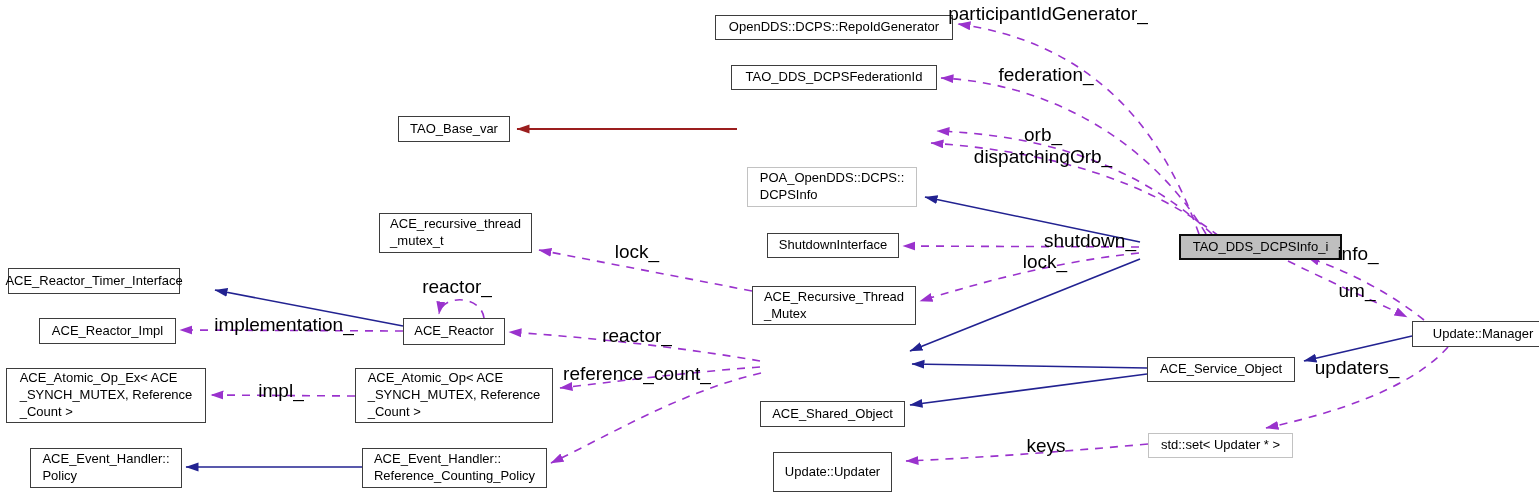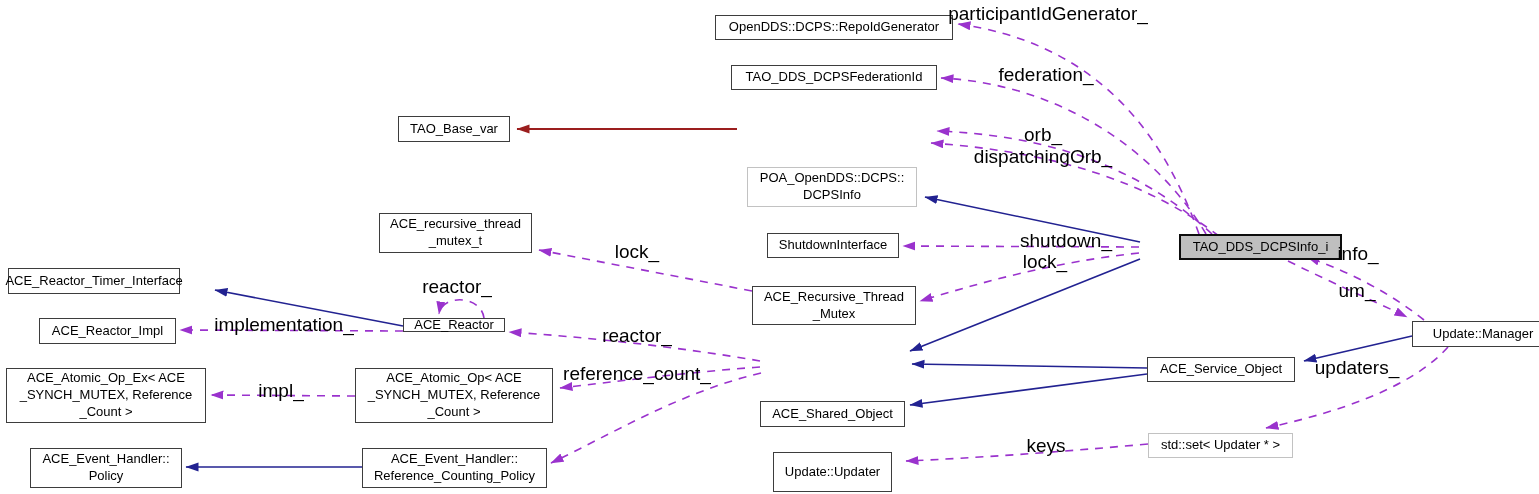--- a/index.html
+++ b/index.html
@@ -7,21 +7,21 @@
           background:var(--bg,#fff);font-family:"Liberation Sans",sans-serif;}
   svg.edges{position:absolute;left:0;top:0;width:1539px;height:494px;}
   .e-use{stroke:var(--usage);fill:none;stroke-width:1.6;stroke-dasharray:8 7;}
   .e-inh{stroke:var(--inherit);fill:none;stroke-width:1.6;}
   .e-prv{stroke:var(--priv);fill:none;stroke-width:1.8;}
   #m-use path{fill:var(--usage);}
   #m-inh path{fill:var(--inherit);}
   #m-prv path{fill:var(--priv);}
   .node{position:absolute;box-sizing:border-box;border:1.5px solid var(--node-border);
         background:#ffffff;color:var(--text);display:flex;align-items:center;justify-content:center;
-        text-align:center;font-size:13px;line-height:1.3;white-space:pre-line;cursor:pointer;}
+        text-align:left;font-size:13px;line-height:1.3;white-space:pre-line;cursor:pointer;}
   .node.light{border-color:var(--node-border-light);}
   .node.main{background:var(--main-fill);border-width:2px;border-color:#0d0d0d;margin-left:40px;}
   .elabel{position:absolute;transform:translateX(-50%);font-size:19px;line-height:1.15;
           color:var(--text);text-align:center;white-space:pre-line;pointer-events:none;}
 </style>
 </head>
 <body>
 
 <div class="canvas">
 
@@ -73,42 +73,42 @@
   <div class="node light" style="left:747px;top:167px;width:170px;height:40px">POA_OpenDDS::DCPS::
 DCPSInfo</div>
   <div class="node" style="left:379px;top:213px;width:153px;height:40px">ACE_recursive_thread
 _mutex_t</div>
   <div class="node" style="left:767px;top:233px;width:132px;height:25px">ShutdownInterface</div>
   <div class="node main" style="left:1139px;top:234px;width:163px;height:26px">TAO_DDS_DCPSInfo_i</div>
   <div class="node" style="left:8px;top:268px;width:172px;height:26px">ACE_Reactor_Timer_Interface</div>
   <div class="node" style="left:752px;top:286px;width:164px;height:39px">ACE_Recursive_Thread
 _Mutex</div>
   <div class="node" style="left:39px;top:318px;width:137px;height:26px">ACE_Reactor_Impl</div>
-  <div class="node" style="left:403px;top:318px;width:102px;height:14px">ACE_Reactor</div>
+  <div class="node" style="left:403px;top:318px;width:102px;height:27px">ACE_Reactor</div>
   <div class="node" style="left:1412px;top:321px;width:142px;height:26px">Update::Manager</div>
   <div class="node" style="left:1147px;top:357px;width:148px;height:25px">ACE_Service_Object</div>
   <div class="node" style="left:6px;top:368px;width:200px;height:55px">ACE_Atomic_Op_Ex&lt; ACE
 _SYNCH_MUTEX, Reference
 _Count &gt;</div>
   <div class="node" style="left:355px;top:368px;width:198px;height:55px">ACE_Atomic_Op&lt; ACE
 _SYNCH_MUTEX, Reference
 _Count &gt;</div>
   <div class="node" style="left:760px;top:401px;width:145px;height:26px">ACE_Shared_Object</div>
   <div class="node light" style="left:1148px;top:433px;width:145px;height:25px">std::set&lt; Updater * &gt;</div>
   <div class="node" style="left:30px;top:448px;width:152px;height:40px">ACE_Event_Handler::
 Policy</div>
   <div class="node" style="left:362px;top:448px;width:185px;height:40px">ACE_Event_Handler::
 Reference_Counting_Policy</div>
   <div class="node" style="left:773px;top:452px;width:119px;height:40px">Update::Updater</div>
 
   <div class="elabel" style="left:1048px;top:3px">participantIdGenerator_</div>
   <div class="elabel" style="left:1046px;top:64px">federation_</div>
   <div class="elabel" style="left:1043px;top:124px">orb_
 dispatchingOrb_</div>
-  <div class="elabel" style="left:1066px;top:230px">shutdown_</div>
+  <div class="elabel" style="left:1090px;top:230px">shutdown_</div>
   <div class="elabel" style="left:1045px;top:251px">lock_</div>
   <div class="elabel" style="left:637px;top:241px">lock_</div>
   <div class="elabel" style="left:457px;top:276px">reactor_</div>
   <div class="elabel" style="left:284px;top:314px">implementation_</div>
   <div class="elabel" style="left:637px;top:325px">reactor_</div>
   <div class="elabel" style="left:637px;top:363px">reference_count_</div>
   <div class="elabel" style="left:281px;top:380px">impl_</div>
   <div class="elabel" style="left:1358px;top:243px">info_</div>
   <div class="elabel" style="left:1357px;top:280px">um_</div>
   <div class="elabel" style="left:1357px;top:357px">updaters_</div>

